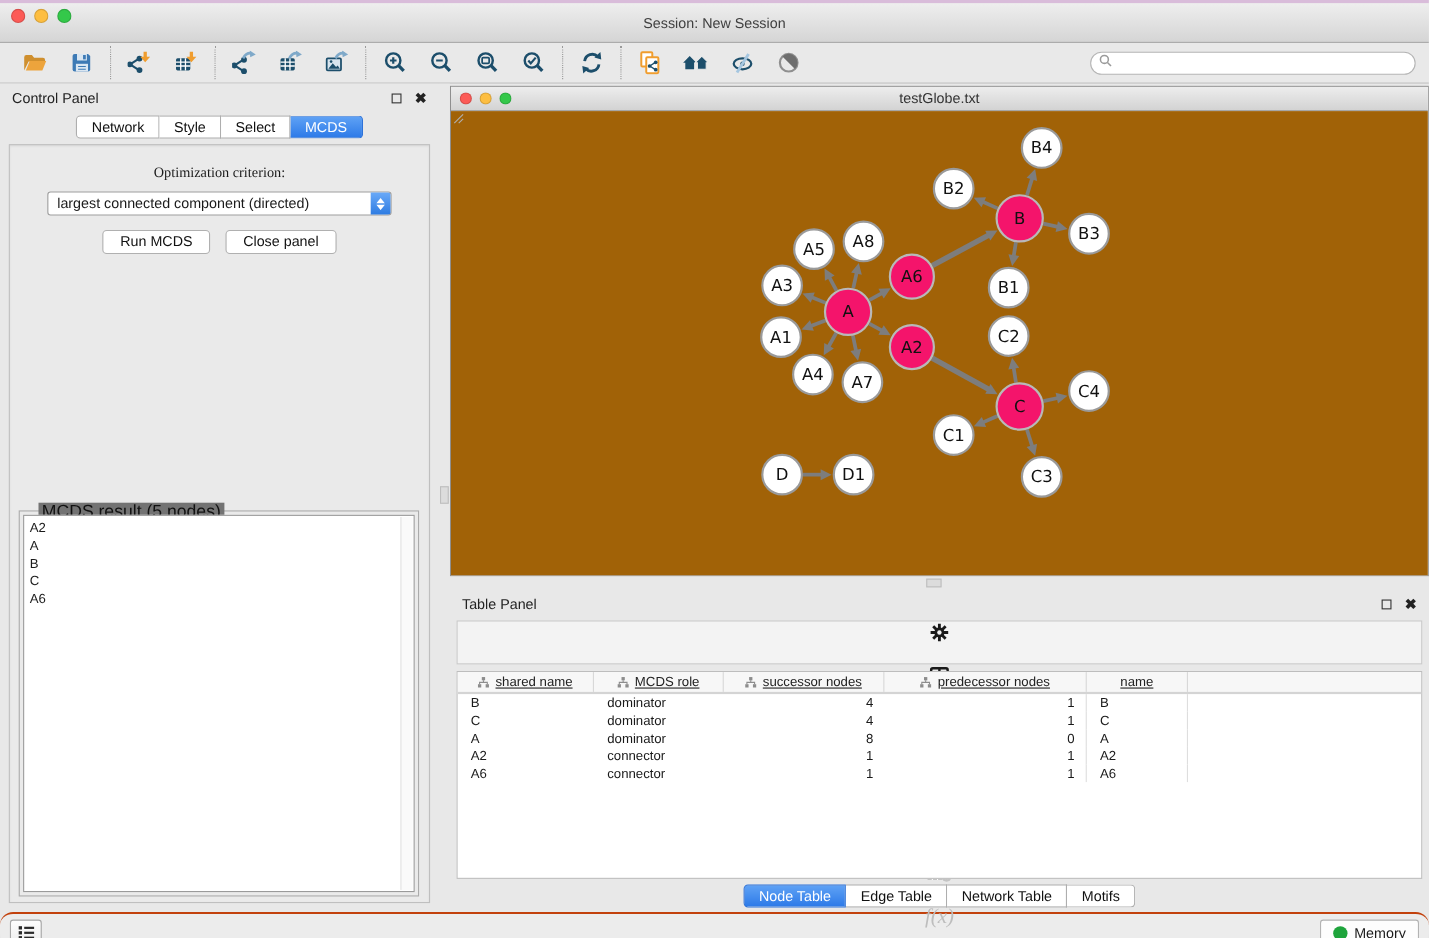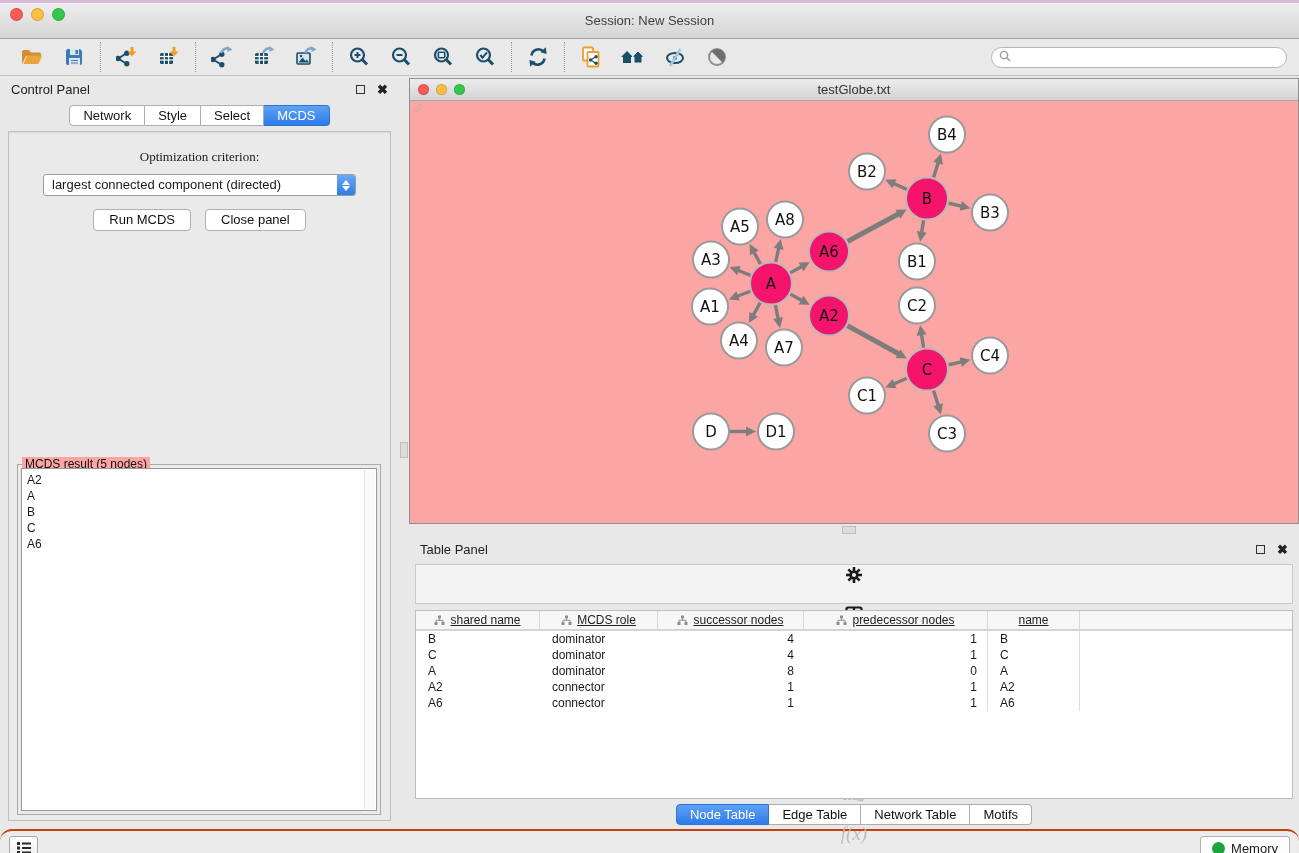--- a/index.html
+++ b/index.html
@@ -49,42 +49,42 @@
     border-radius:3px; display:flex; align-items:stretch; }
   .combo-text { flex:1; font-size:13px; line-height:20px; padding-left:8px; white-space:nowrap; overflow:hidden; }
   .combo-btn { width:18px; background:linear-gradient(#69a9f8,#2e7ce2); border-radius:0 2px 2px 0;
     display:flex; flex-direction:column; align-items:center; justify-content:center; gap:1px; }
   .btn-row { margin-top:13px; display:flex; gap:14px; }
   .push-btn { background:#fff; border:1px solid #b0b0b0; border-radius:4px; height:22px;
     padding:0 15px; font-size:13px; color:#111; line-height:20px; }
 
   .result-fieldset { position:absolute; left:8px; right:9px; top:332px; bottom:5px;
     border:1px solid #ababab; padding:3px; }
-  .result-legend { position:absolute; top:-8px; left:4px; background:#fca5a5; font-size:12px;
+  .result-legend { position:absolute; top:-8px; left:17px; background:#737373; font-size:16px;
     padding:0 3px; color:#111; }
   .result-list { width:100%; height:100%; background:#fff; border:1px solid #9a9a9a;
     font-size:12px; padding:3px 0 0 5px; position:relative; overflow:hidden; }
   .result-item { line-height:16px; }
   .result-scroll { position:absolute; top:1px; right:1px; bottom:1px; width:11px;
     background:#fafafa; border-left:1px solid #e2e2e2; }
 
   .v-divider { width:10px; background:#e8e8e8; position:relative; }
   .v-grip { position:absolute; top:366px; left:1px; width:8px; height:16px;
     background:#dcdcdc; border:1px solid #bdbdbd; }
 
   
   .right-col { flex:1; display:flex; flex-direction:column; }
   .net-window { height:446px; margin-top:2px; border:1px solid #8f8f8f; background:#fff;
     display:flex; flex-direction:column; }
   .net-titlebar { height:22px; background:linear-gradient(#ededed,#d3d3d3); border-bottom:1px solid #a6a6a6;
     position:relative; display:flex; align-items:center; }
   .net-traffic { position:absolute; left:8px; top:5px; display:flex; gap:7px; }
   .net-traffic .light { width:11px; height:11px; }
   .net-title { margin:0 auto; font-size:13px; color:#333; }
-  .net-canvas { flex:1; position:relative; background:#fca5a5; }
+  .net-canvas { flex:1; position:relative; background:#a16207; }
   .net-canvas svg { position:absolute; inset:0; }
   .resize-grip { position:absolute; right:1px; bottom:1px; width:12px; height:12px; }
 
   .h-divider { height:12px; position:relative; background:#e8e8e8; }
   .h-grip { position:absolute; top:2px; left:433px; width:14px; height:8px;
     background:#dcdcdc; border:1px solid #bdbdbd; }
 
   
   .table-panel { flex:1; display:flex; flex-direction:column; background:#e8e8e8; }
   .tp-toolbar { margin:2px 6px 0 6px; height:40px; background:#f3f3f3; border:1px solid #c9c9c9;

